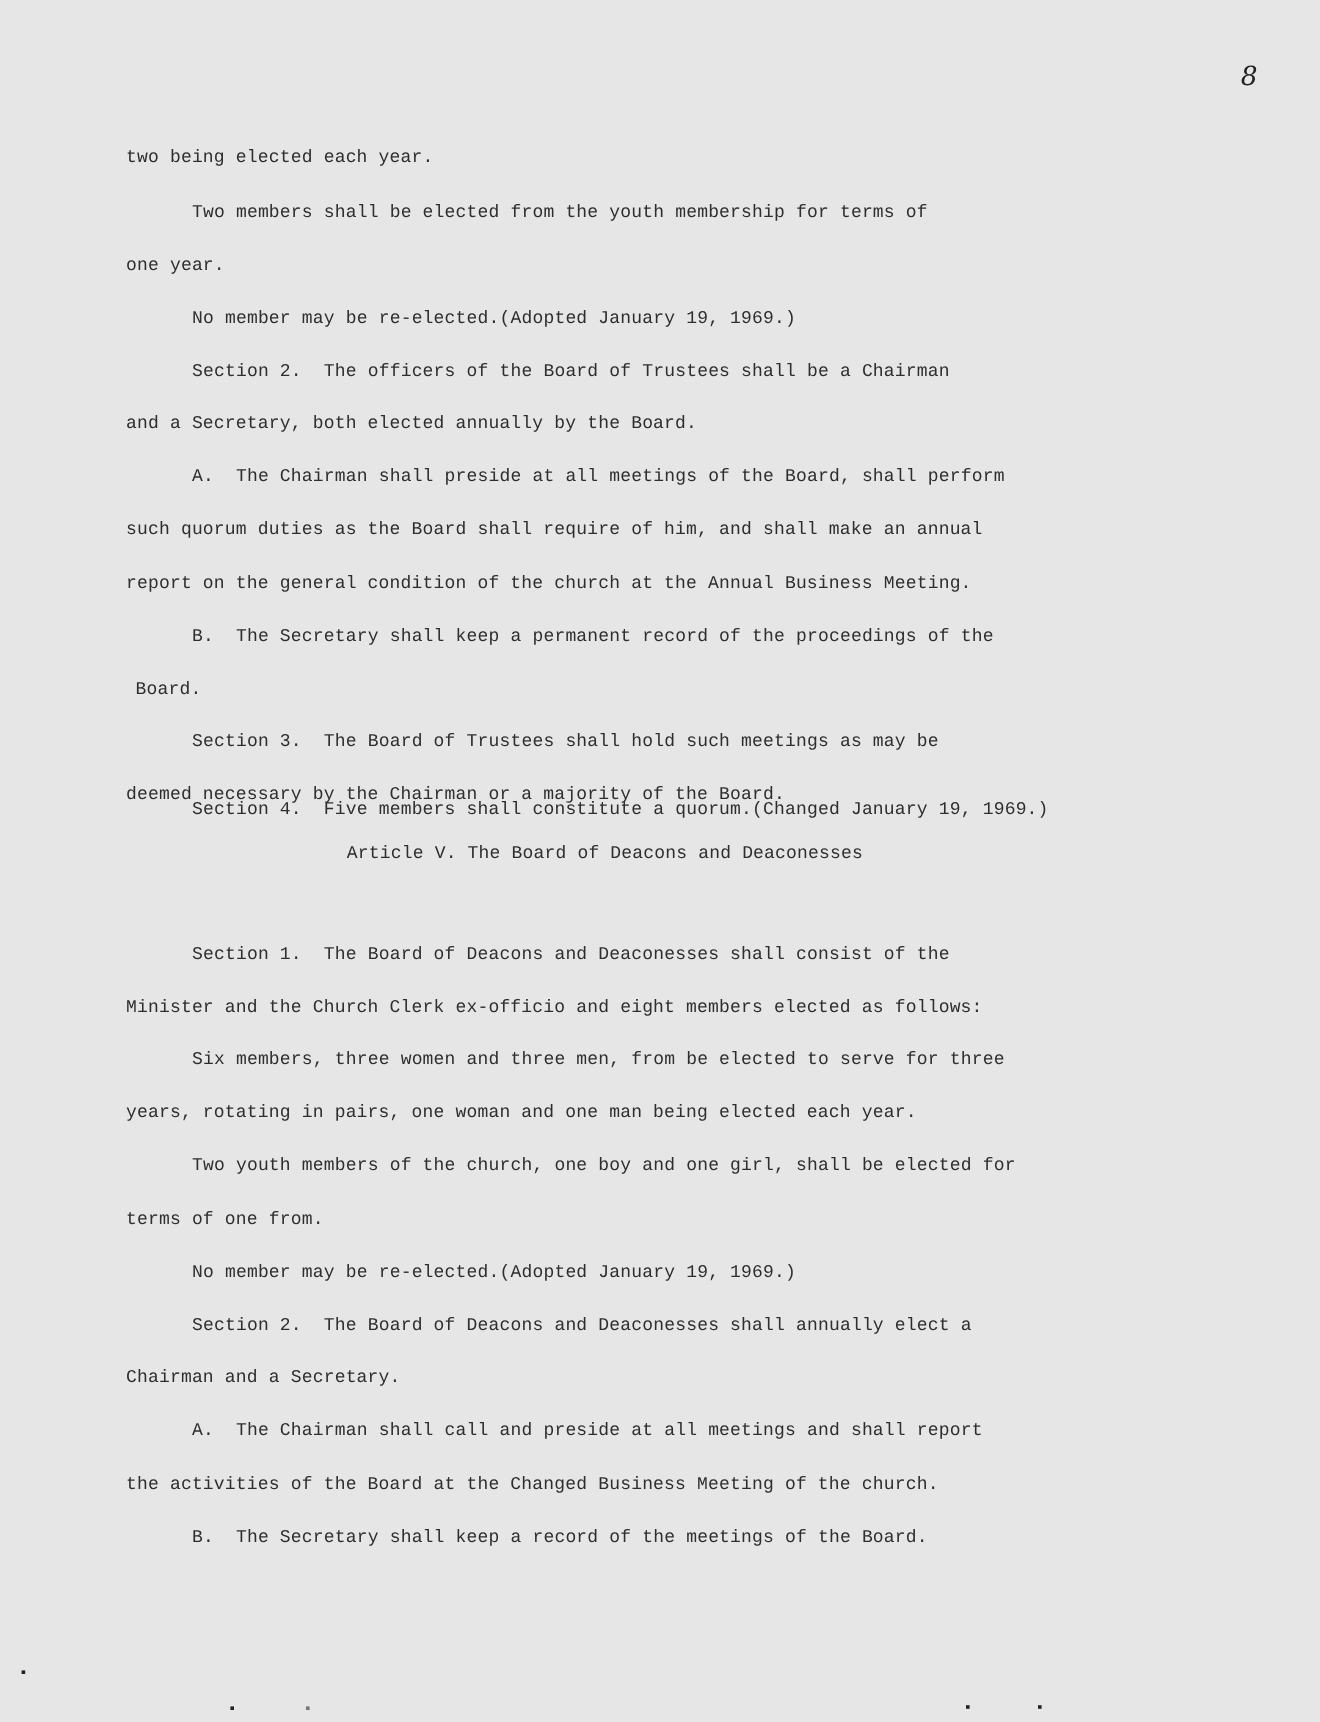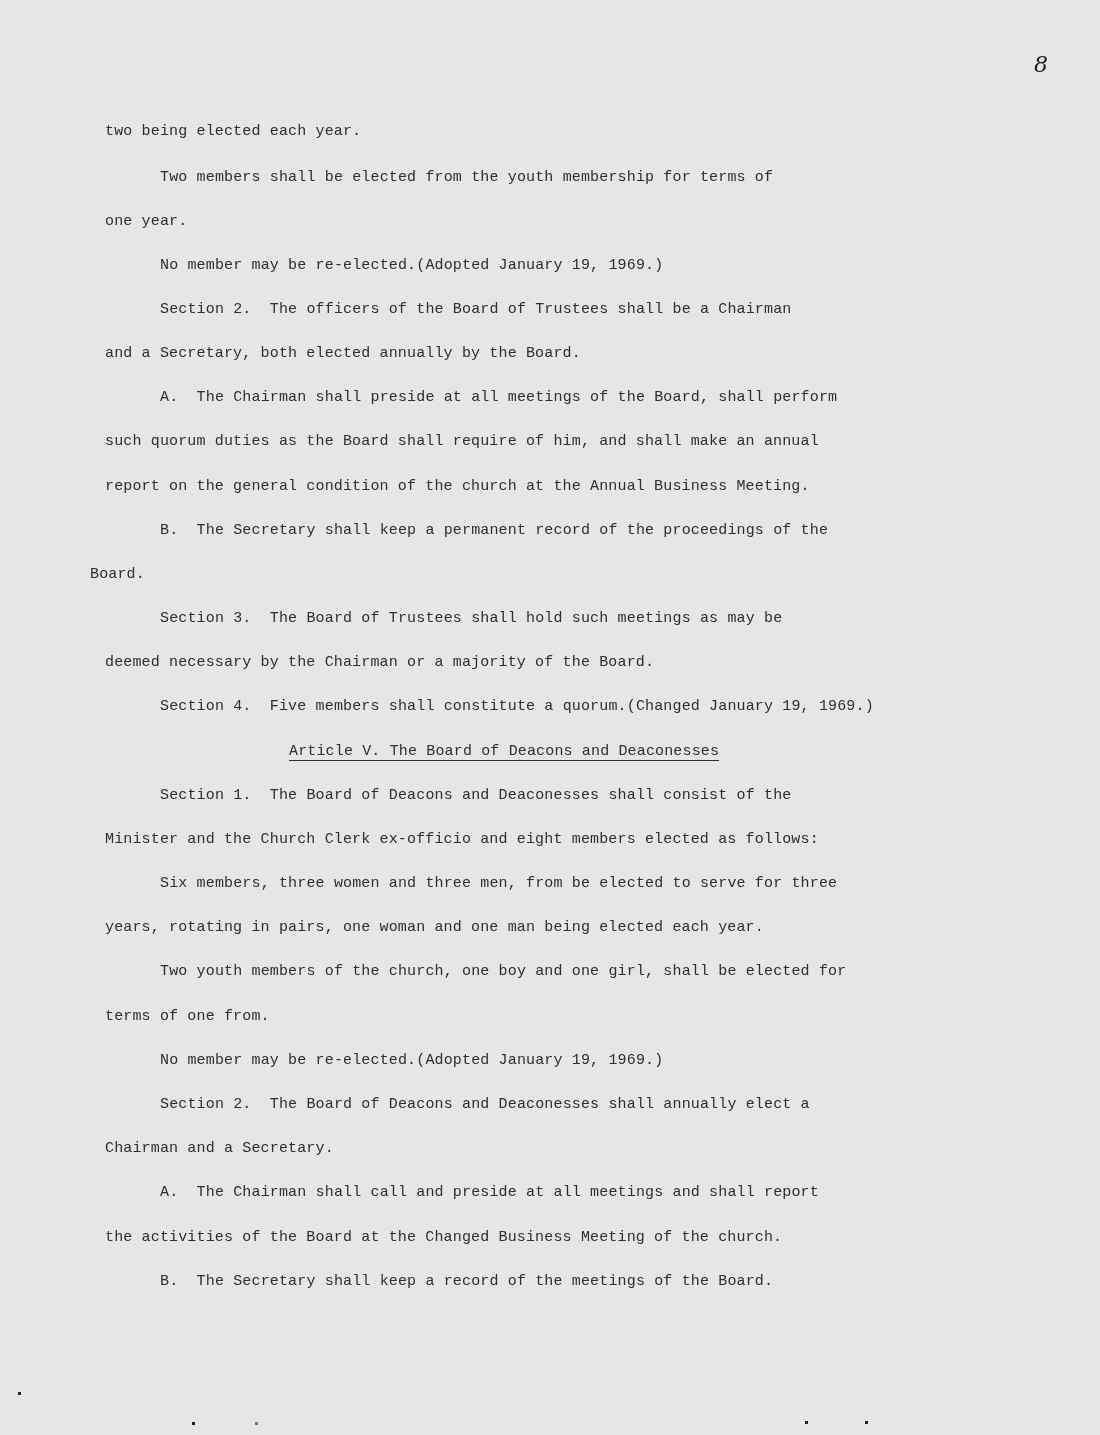--- a/index.html
+++ b/index.html
@@ -31,25 +31,25 @@
   <div class="line" style="left:105px;top:122px">two being elected each year.</div>
   <div class="line" style="left:160px;top:168px">Two members shall be elected from the youth membership for terms of</div>
   <div class="line" style="left:105px;top:212px">one year.</div>
   <div class="line" style="left:160px;top:256px">No member may be re-elected.(Adopted January 19, 1969.)</div>
   <div class="line" style="left:160px;top:300px">Section 2.  The officers of the Board of Trustees shall be a Chairman</div>
   <div class="line" style="left:105px;top:344px">and a Secretary, both elected annually by the Board.</div>
   <div class="line" style="left:160px;top:388px">A.  The Chairman shall preside at all meetings of the Board, shall perform</div>
   <div class="line" style="left:105px;top:432px">such quorum duties as the Board shall require of him, and shall make an annual</div>
   <div class="line" style="left:105px;top:477px">report on the general condition of the church at the Annual Business Meeting.</div>
   <div class="line" style="left:160px;top:521px">B.  The Secretary shall keep a permanent record of the proceedings of the</div>
-  <div class="line" style="left:90px;top:565px">Board.</div>
+  <div class="line" style="left:113px;top:565px">Board.</div>
   <div class="line" style="left:160px;top:609px">Section 3.  The Board of Trustees shall hold such meetings as may be</div>
   <div class="line" style="left:105px;top:653px">deemed necessary by the Chairman or a majority of the Board.</div>
-  <div class="line" style="left:160px;top:697px">Section 4.  Five members shall constitute a quorum.(Changed January 19, 1969.)</div>
-  <div class="line heading" style="left:289px;top:742px;text-decoration:underline;text-underline-offset:5px">Article V. The Board of Deacons and Deaconesses</div>
+  <div class="line" style="left:160px;top:665px">Section 4.  Five members shall constitute a quorum.(Changed January 19, 1969.)</div>
+  <div class="line heading" style="left:289px;top:702px;text-underline-offset:5px">Article V. The Board of Deacons and Deaconesses</div>
   <div class="line" style="left:160px;top:786px">Section 1.  The Board of Deacons and Deaconesses shall consist of the</div>
   <div class="line" style="left:105px;top:830px">Minister and the Church Clerk ex-officio and eight members elected as follows:</div>
   <div class="line" style="left:160px;top:874px">Six members, three women and three men, from be elected to serve for three</div>
   <div class="line" style="left:105px;top:918px">years, rotating in pairs, one woman and one man being elected each year.</div>
   <div class="line" style="left:160px;top:962px">Two youth members of the church, one boy and one girl, shall be elected for</div>
   <div class="line" style="left:105px;top:1007px">terms of one from.</div>
   <div class="line" style="left:160px;top:1051px">No member may be re-elected.(Adopted January 19, 1969.)</div>
   <div class="line" style="left:160px;top:1095px">Section 2.  The Board of Deacons and Deaconesses shall annually elect a</div>
   <div class="line" style="left:105px;top:1139px">Chairman and a Secretary.</div>
   <div class="line" style="left:160px;top:1183px">A.  The Chairman shall call and preside at all meetings and shall report</div>

